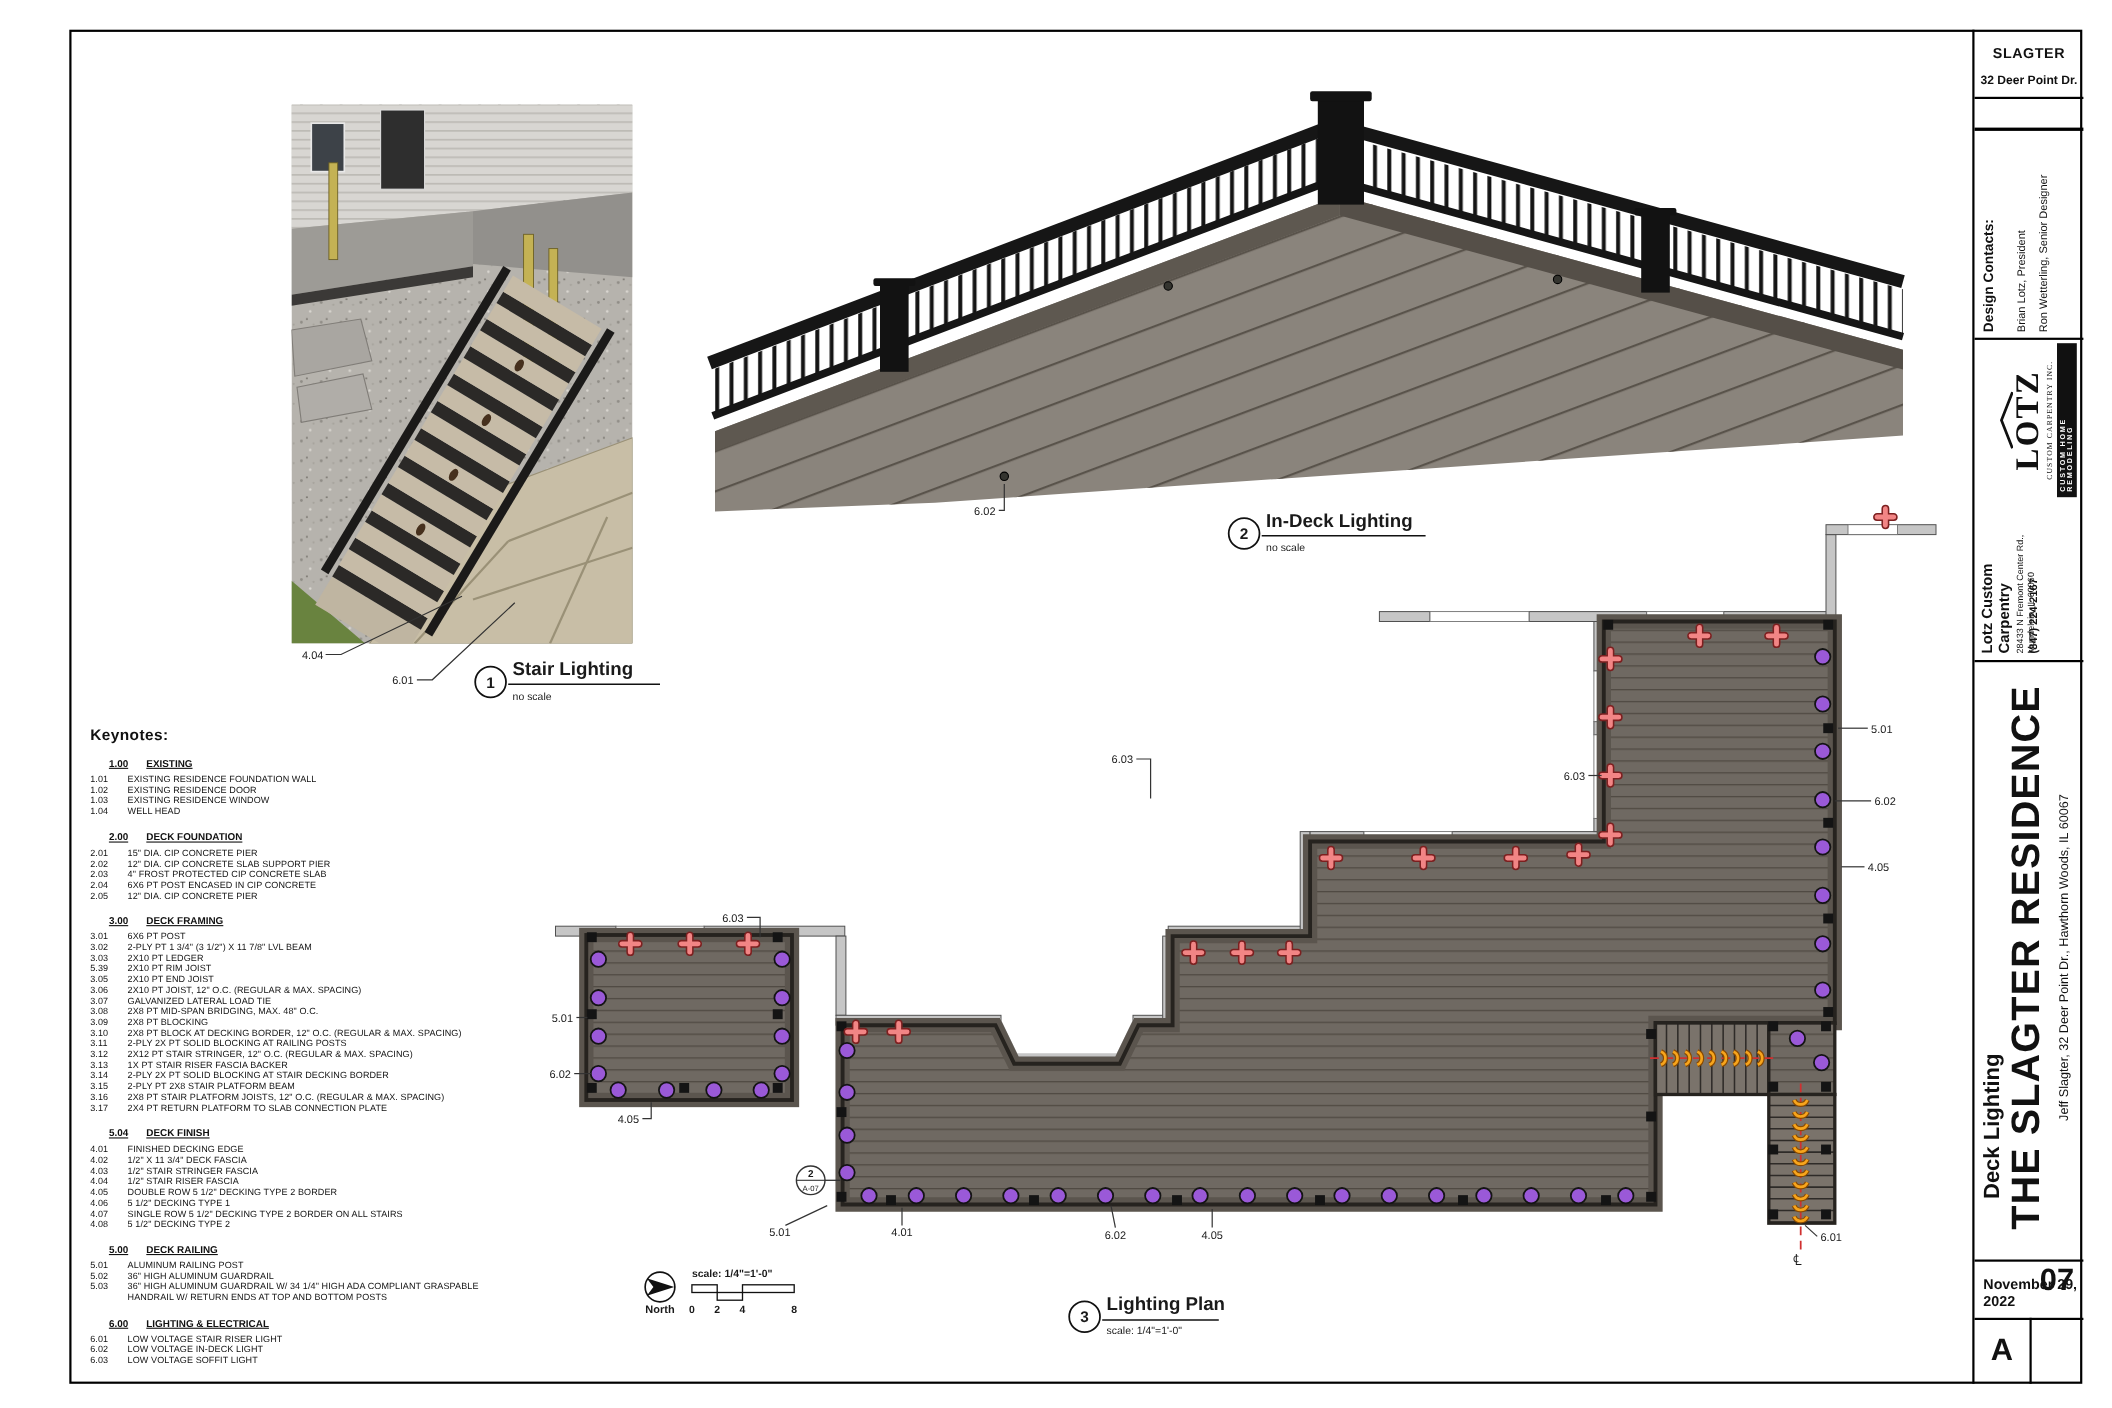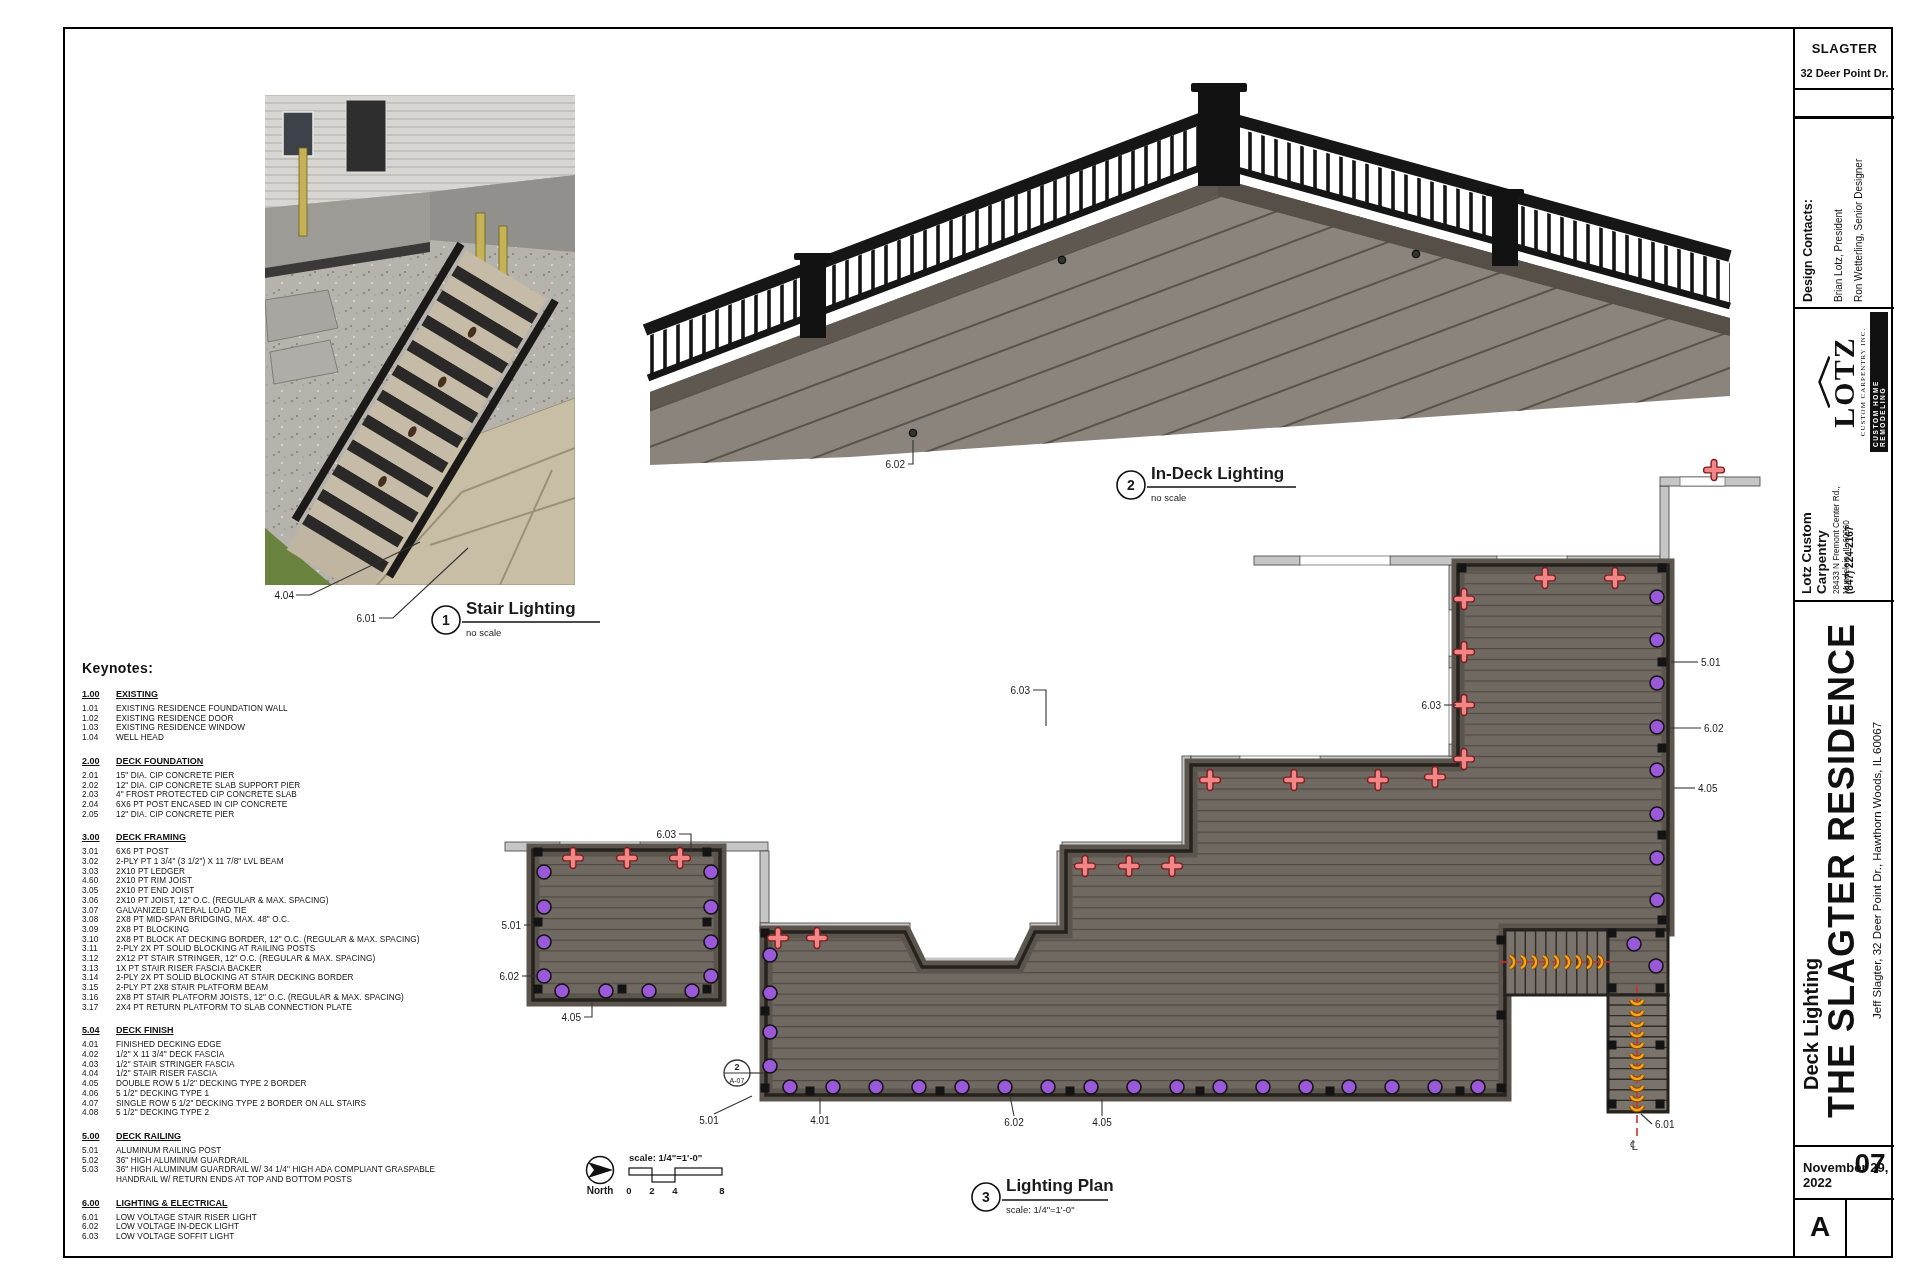--- a/index.html
+++ b/index.html
@@ -6,21 +6,21 @@
   body{width:1920px;height:1280px;position:relative;font-family:"Liberation Sans",sans-serif;color:#111;overflow:hidden}
   .abs{position:absolute}
   .rot{writing-mode:vertical-rl;transform:rotate(180deg);white-space:pre-line}
   #sheet-border{left:63px;top:27px;width:1830px;height:1231px;border:2.5px solid #000;box-sizing:border-box}
   #titleblock{left:1793px;top:27px;width:101px;height:1231px;border-left:2px solid #000;box-sizing:border-box}
   .hline{position:absolute;left:0;width:100%;background:#000}
   .vline{position:absolute;background:#000}
   .tb-center{position:absolute;left:0;width:100%;text-align:center;font-weight:bold}
   #kn{left:82px;top:660px;width:370px}
   .kn-title{font-weight:bold;font-size:14px;letter-spacing:.4px}
-  .kn-head{display:flex;font-weight:bold;font-size:9px;margin:13px 0 5px}
+  .kn-head{display:flex;font-weight:bold;font-size:9px;margin:13px 17px 5px}
   .kn-head span{text-decoration:underline}
   .kn-head .n{width:34px;flex:none}
   .kn-item{display:flex;font-size:8.2px;line-height:9.7px;letter-spacing:.1px}
   .kn-item .n{width:34px;flex:none}
   .kn-item .t{flex:1}
   svg text{font-family:"Liberation Sans",sans-serif;fill:#1a1a1a}
   #logo{display:flex;flex-direction:column;align-items:center;justify-content:flex-start}
   #logo .lotz{font-family:"Liberation Serif",serif;font-weight:bold;font-size:30px;line-height:28px;letter-spacing:2px}
   #logo .cci{font-family:"Liberation Serif",serif;font-size:7px;letter-spacing:1px;margin-top:1px}
   #logo .badge{background:#111;color:#fff;font-size:6.5px;letter-spacing:1.6px;padding:2px 5px;margin-top:3px;font-weight:bold}
@@ -548,21 +548,21 @@
       </div>
       <div class="kn-item">
         <span class="n">3.02</span>
         <span class="t">2-PLY PT 1 3/4" (3 1/2") X 11 7/8" LVL BEAM</span>
       </div>
       <div class="kn-item">
         <span class="n">3.03</span>
         <span class="t">2X10 PT LEDGER</span>
       </div>
       <div class="kn-item">
-        <span class="n">4.60</span>
+        <span class="n">5.39</span>
         <span class="t">2X10 PT RIM JOIST</span>
       </div>
       <div class="kn-item">
         <span class="n">3.05</span>
         <span class="t">2X10 PT END JOIST</span>
       </div>
       <div class="kn-item">
         <span class="n">3.06</span>
         <span class="t">2X10 PT JOIST, 12" O.C. (REGULAR &amp; MAX. SPACING)</span>
       </div>

